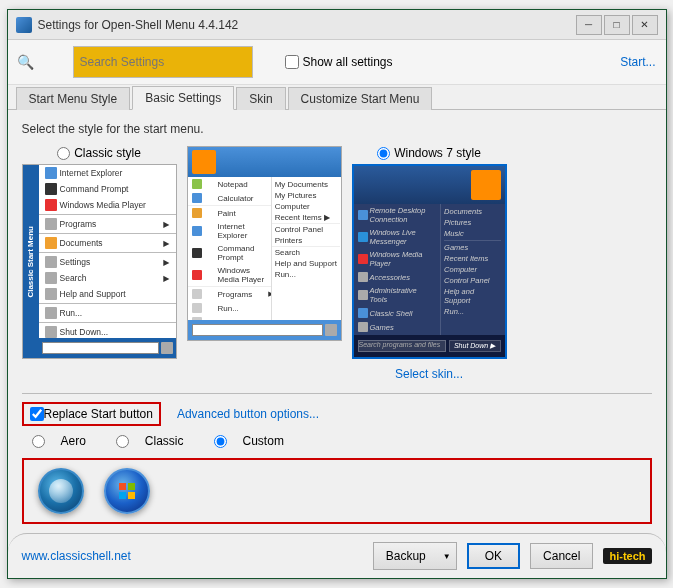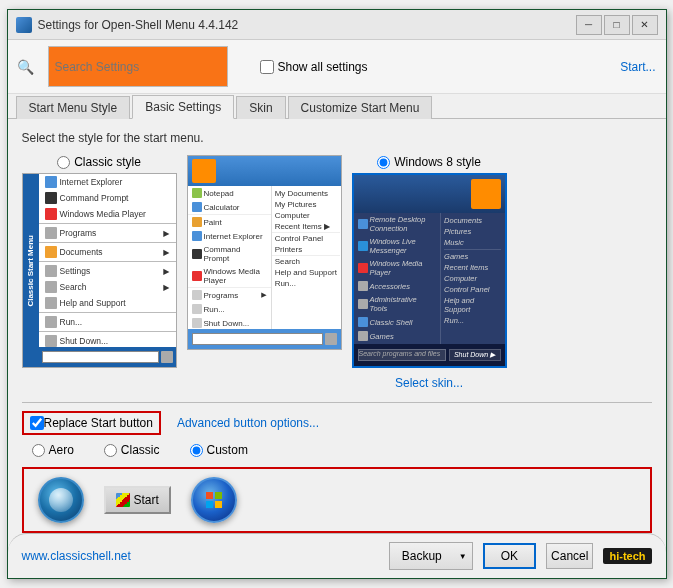--- a/index.html
+++ b/index.html
@@ -76,26 +76,27 @@
       width: 18px;
       height: 18px;
       display: flex;
       align-items: center;
       justify-content: center;
       color: #555;
       font-size: 14px;
     }
     .search-box {
       border: 1px solid #bbb;
-      background: #f97316;
+      background: #eab308;
       display: flex;
       align-items: center;
       padding: 2px 6px;
       width: 180px;
-      height: 41px;
+      height: 32px;
+      margin-left: 25px;
     }
     .search-box input {
       border: none;
       outline: none;
       font-size: 12px;
       width: 100%;
       background: transparent;
     }
     .show-all-wrap {
       display: flex;
@@ -190,21 +191,21 @@
       gap: 3px;
       color: #333;
     }
     .classic-divider { height: 1px; background: #bbb; margin: 1px 0; }
     .two-col-item {
       padding: 2px 4px;
       font-size: 8px;
       color: #333;
       display: flex;
       align-items: center;
-      gap: 2px;
+      gap: 16px;
     }
     .two-col-icon {
       width: 10px;
       height: 10px;
       background: #ccc;
       border-radius: 1px;
       flex-shrink: 0;
     }
     .two-col-right-item {
       font-size: 8px;
@@ -275,21 +276,21 @@
     .button-style-row {
       display: flex;
       gap: 30px;
       align-items: center;
       margin-bottom: 10px;
       padding-left: 10px;
     }
     .radio-label {
       display: flex;
       align-items: center;
-      gap: 4px;
+      gap: 16px;
       font-size: 12px;
       cursor: pointer;
     }
 
     .button-previews {
       display: flex;
       align-items: center;
       gap: 20px;
       padding-left: 10px;
       border: 2px solid #cc0000;
@@ -391,21 +392,21 @@
     }
     .ok-btn {
       padding: 4px 16px;
       background: linear-gradient(to bottom, #f0f0f0, #ddd);
       border: 2px solid #0066cc;
       font-size: 12px;
       cursor: pointer;
       height: 26px;
     }
     .cancel-btn {
-      padding: 4px 4px;
+      padding: 4px 12px;
       background: linear-gradient(to bottom, #f0f0f0, #ddd);
       border: 1px solid #aaa;
       font-size: 12px;
       cursor: pointer;
       height: 26px;
     }
 
     .hi-tech-badge {
       background: #1a1a1a;
       color: #ffcc00;
@@ -593,21 +594,21 @@
           <div style="height:20px;background:#4a90d9;display:flex;align-items:center;padding:0 4px;gap:2px;flex-shrink:0;">
             <div style="flex:1;height:12px;background:white;border:1px solid #888;"></div>
             <div style="width:12px;height:12px;background:#aaa;border-radius:1px;"></div>
           </div>
         </div>
       </div>
 
       <div class="style-option">
         <label>
           <input type="radio" name="style" checked="" style="">
-          <span>Windows 8 style</span>
+          <span>Windows 7 style</span>
         </label>
         <div class="style-preview selected" style="display:flex;flex-direction:column;">
 
           <div style="height:38px;background:linear-gradient(to bottom,#2a5a9b,#1a3a6b);display:flex;align-items:flex-end;justify-content:flex-end;padding:4px;flex-shrink:0;">
             <div style="width:30px;height:30px;background:#ff8c00;border-radius:2px;"></div>
           </div>
 
           <div style="flex:1;display:flex;overflow:hidden;background:rgba(20,40,90,0.9);">
 
             <div style="width:58%;border-right:1px solid rgba(255,255,255,0.15);overflow:hidden;">
@@ -693,24 +694,20 @@
         <span>Custom</span>
       </label>
     </div>
 
     <div class="button-previews">
 
       <div class="aero-btn-preview">
         <div style="width:24px;height:24px;background:radial-gradient(circle at 40% 30%,white,rgba(255,255,255,0.1));border-radius:50%;opacity:0.8;"></div>
       </div>
 
-      <button class="classic-start-btn">
-        <div class="start-flag"></div>
-        <span>Start</span>
-      </button>
 
       <div class="custom-orb">
         <svg class="custom-flag" viewBox="0 0 20 20">
           <rect x="2" y="2" width="7" height="7" fill="#f25022"></rect>
           <rect x="11" y="2" width="7" height="7" fill="#7fba00"></rect>
           <rect x="2" y="11" width="7" height="7" fill="#00a4ef"></rect>
           <rect x="11" y="11" width="7" height="7" fill="#ffb900"></rect>
         </svg>
       </div>
 

